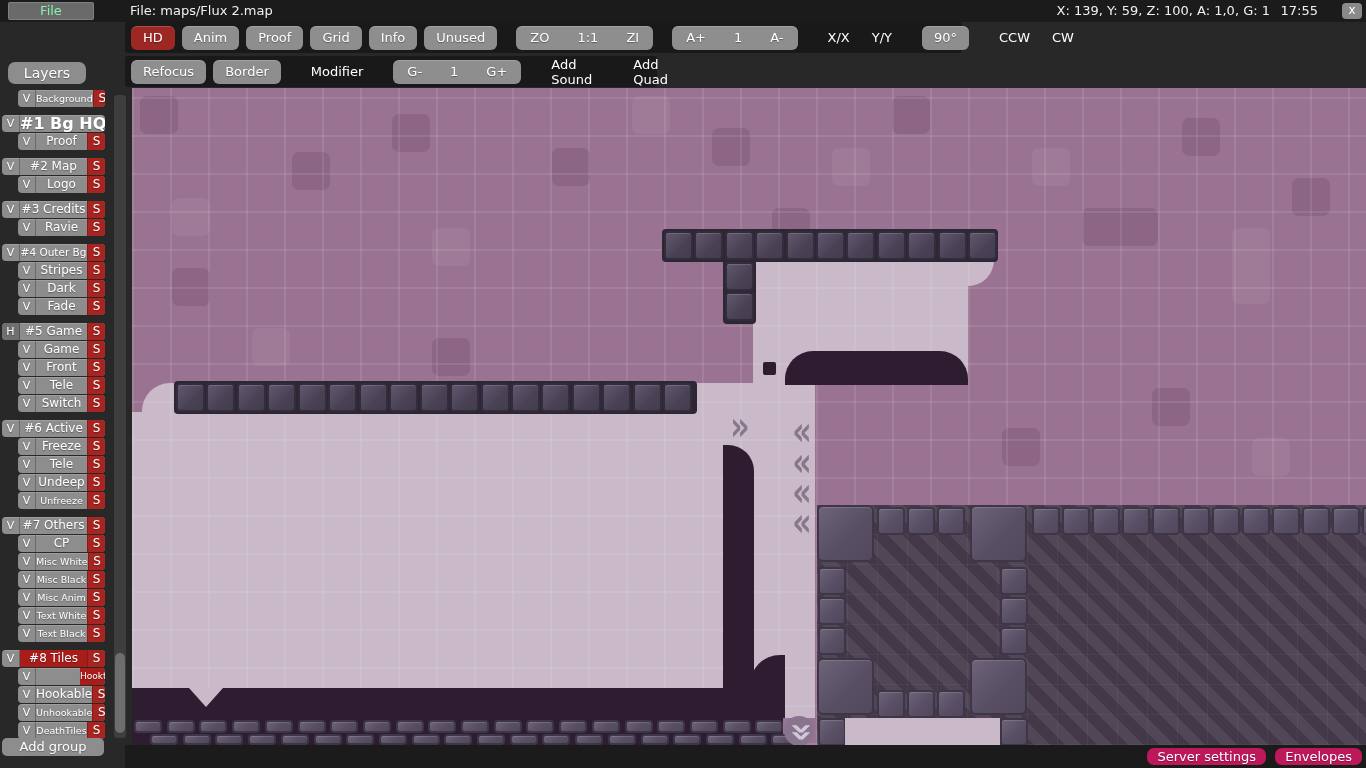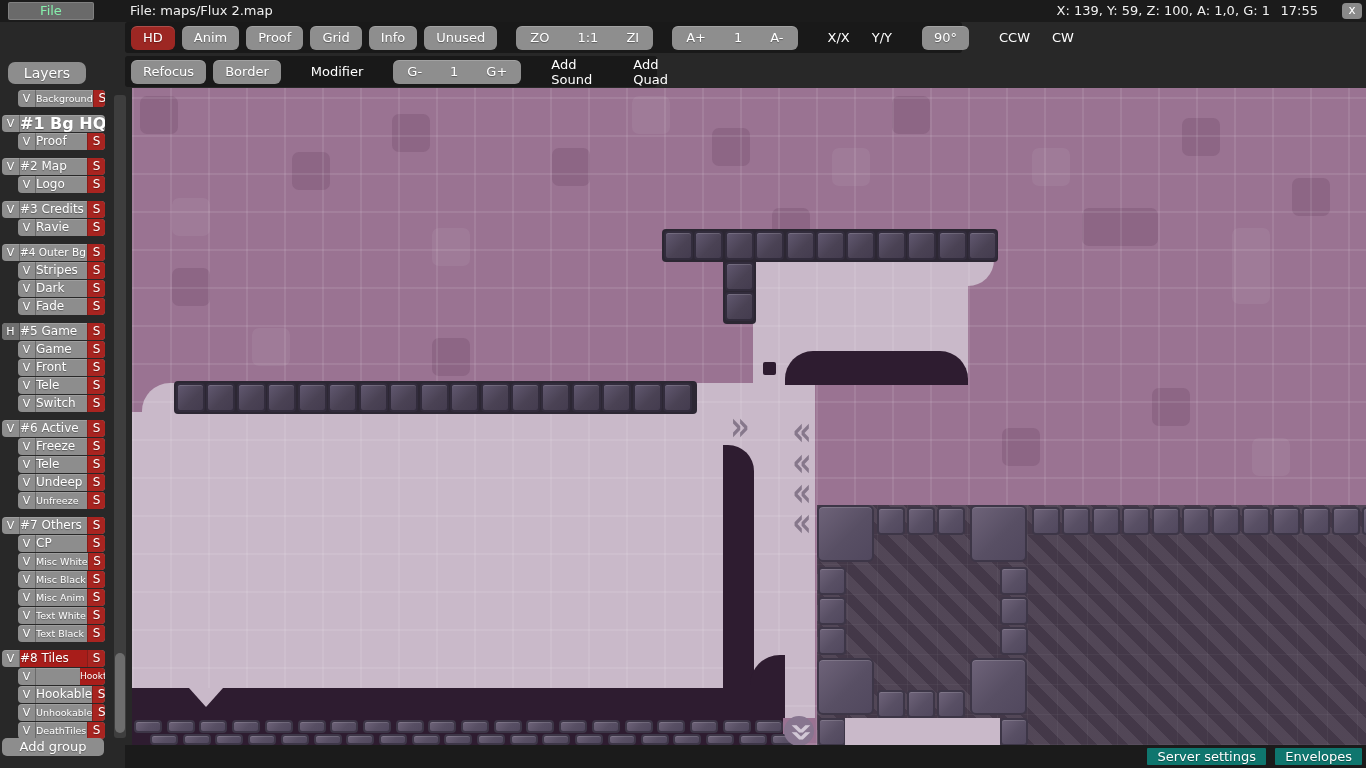--- a/index.html
+++ b/index.html
@@ -31,32 +31,32 @@
   .plain span{padding:0 11px}
   .gap{margin-left:12px}
   
   #layers-header{left:8px;top:62px;width:78px;height:22px;background:#8d8d8d;border-radius:7px;
                  color:#fff;font-size:14px;text-align:center;line-height:22px;text-shadow:0 1px 1px rgba(0,0,0,.35)}
   .lrow{position:absolute;height:17px;background:#8d8d8d;border-radius:4px;display:flex;
         color:#fff;overflow:hidden;box-shadow:inset 0 1px 0 rgba(255,255,255,.15)}
   .lrow .vbox{width:17px;text-align:center;font-size:11px;line-height:17px;flex:0 0 auto;
               border-right:1px solid rgba(0,0,0,.25);text-shadow:0 1px 1px rgba(0,0,0,.35)}
   .lrow .vbox.hid{background:#6f6f6f}
-  .lrow .lname{flex:1;line-height:17px;text-shadow:0 1px 1px rgba(0,0,0,.35);white-space:nowrap}
+  .lrow .lname{flex:1;text-align:center;line-height:17px;text-shadow:0 1px 1px rgba(0,0,0,.35);white-space:nowrap}
   .lrow .lname.sel{background:#a81d1a}
   .lrow .sbox{width:17px;background:#a82420;text-align:center;font-size:12px;line-height:17px;
               flex:0 0 auto;border-left:1px solid rgba(0,0,0,.2);text-shadow:0 1px 1px rgba(0,0,0,.35)}
   #add-group{left:2px;top:738px;width:102px;height:18px;background:#8d8d8d;border-radius:5px;
              color:#fff;font-size:13px;text-align:center;line-height:18px;text-shadow:0 1px 1px rgba(0,0,0,.35)}
   #scroll-track{left:114px;top:95px;width:12px;height:643px;background:#3e3e3e;border-radius:3px}
   #scroll-thumb{left:1px;top:558px;width:10px;height:80px;background:#6d6d6d;border-radius:5px;position:absolute}
   
   #statusbar{left:125px;top:745px;width:1241px;height:23px;background:#1b1b1b;color:#e8e8e8;font-size:13px}
   #status-hint{left:5px;top:3px;position:absolute}
-  .sbtn{position:absolute;top:3px;height:17px;background:#0f766e;border-radius:1px;color:#fff;
+  .sbtn{position:absolute;top:3px;height:17px;background:#be185d;border-radius:7px;color:#fff;
         font-size:13px;line-height:17px;padding:0 10px;text-shadow:0 1px 1px rgba(0,0,0,.35)}
   
   #canvas{left:132px;top:88px;width:1234px;height:657px;background:#9a7392;overflow:hidden}
   #canvas .light{position:absolute;background:#c9b9c9}
   #canvas .dark{position:absolute;background:#2e1c30}
   #canvas .grid-ov{position:absolute;inset:0;pointer-events:none;background-image:
       repeating-linear-gradient(0deg,rgba(255,255,255,.09) 0 2px,transparent 2px 38px),
       repeating-linear-gradient(90deg,rgba(255,255,255,.09) 0 2px,transparent 2px 38px)}
   #canvas .bed{position:absolute;background:#2c2733;border-radius:4px}
   .tile{position:absolute;box-sizing:border-box;border-radius:4px}

